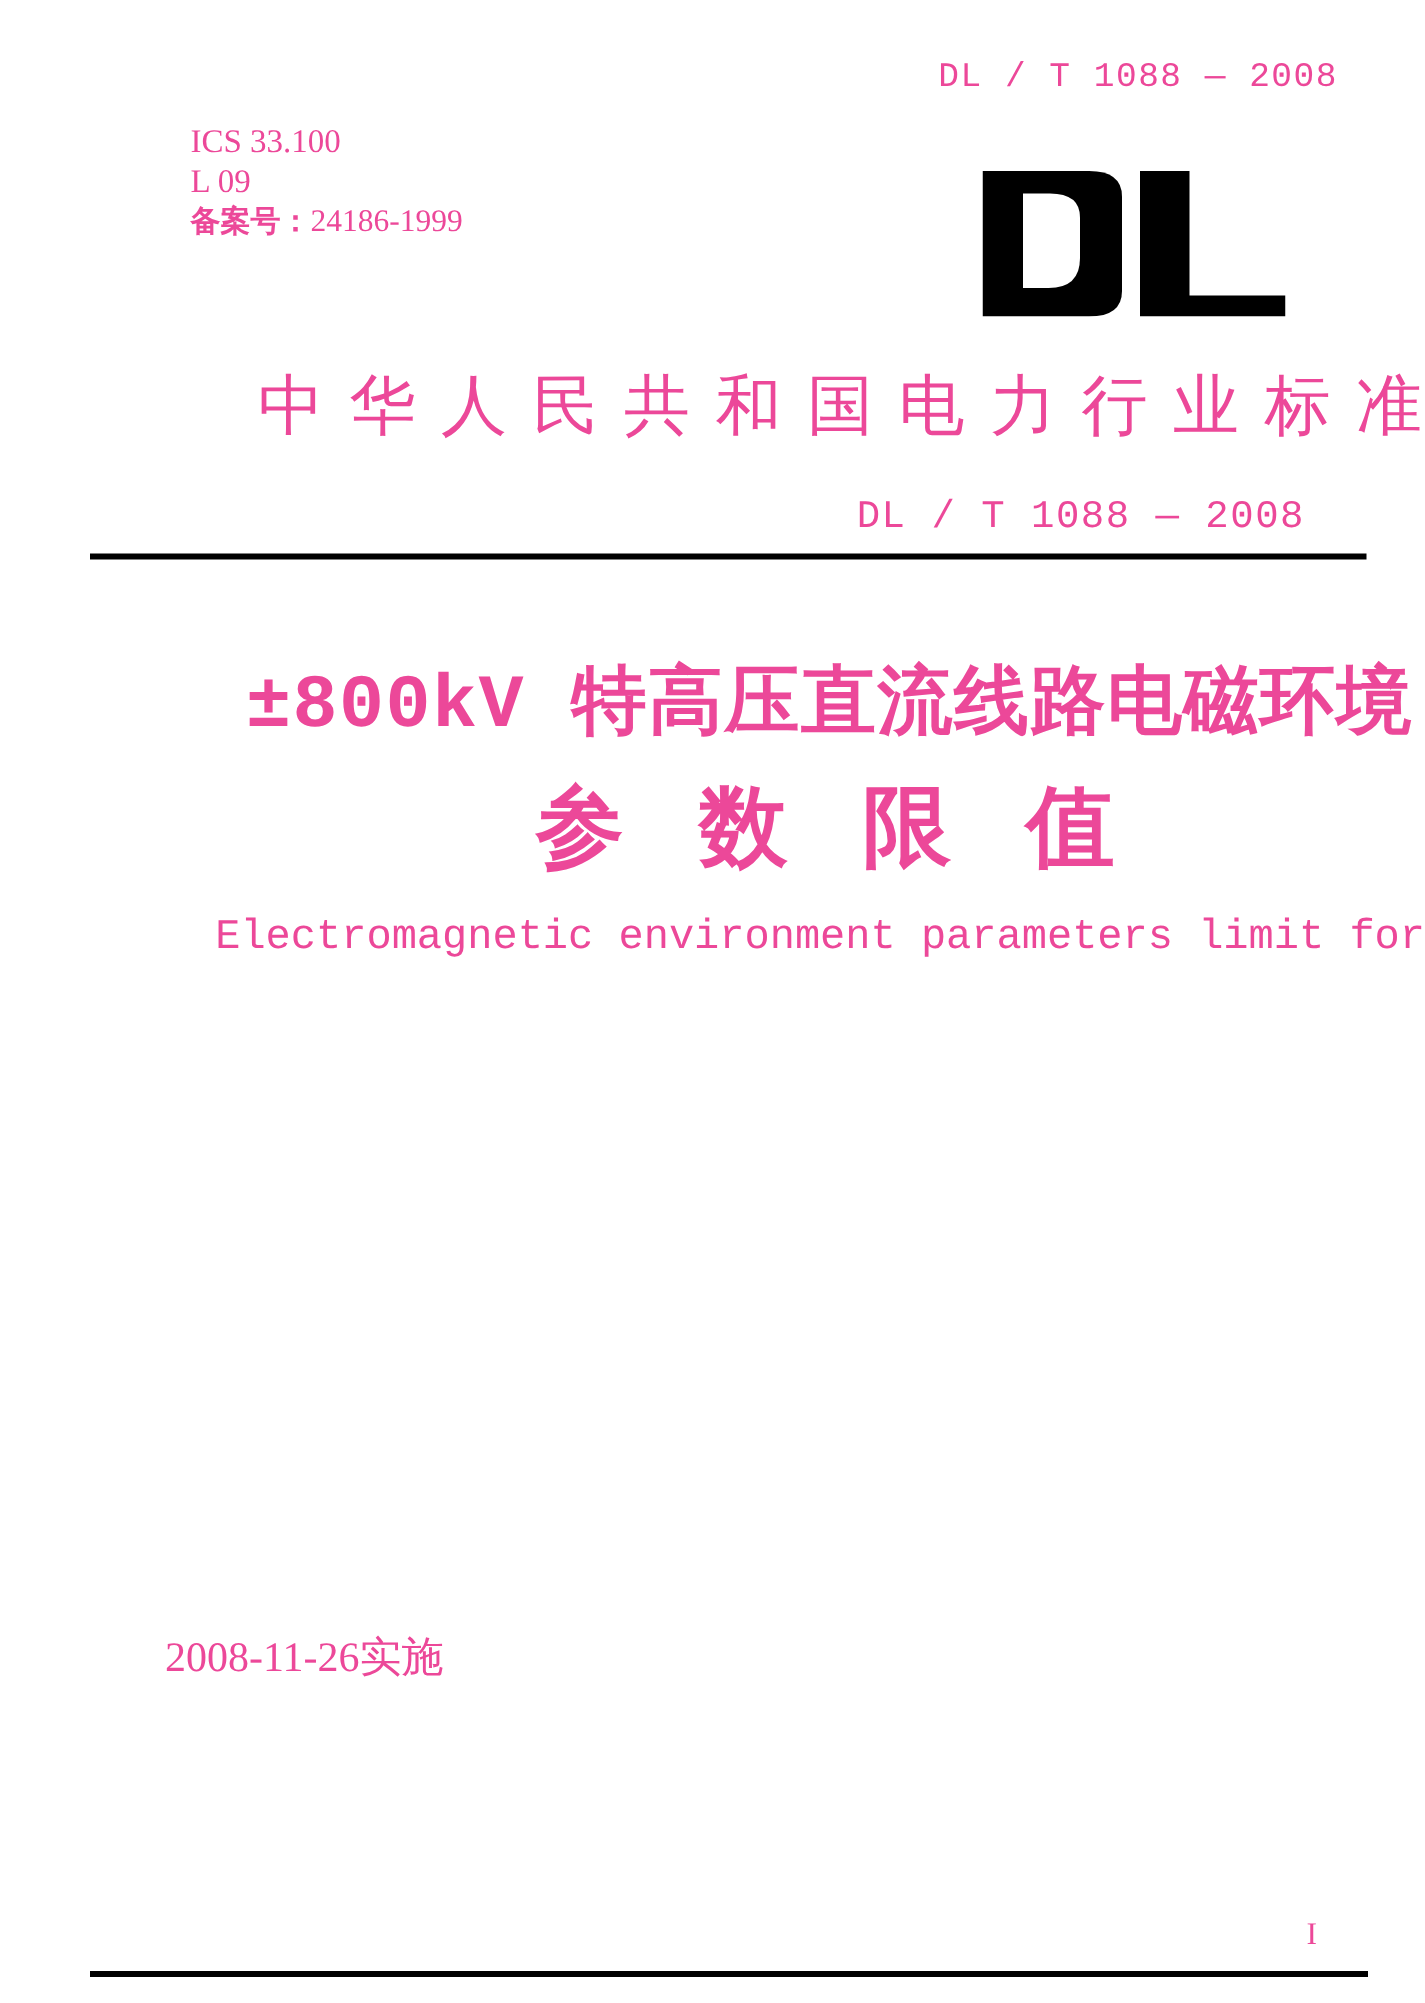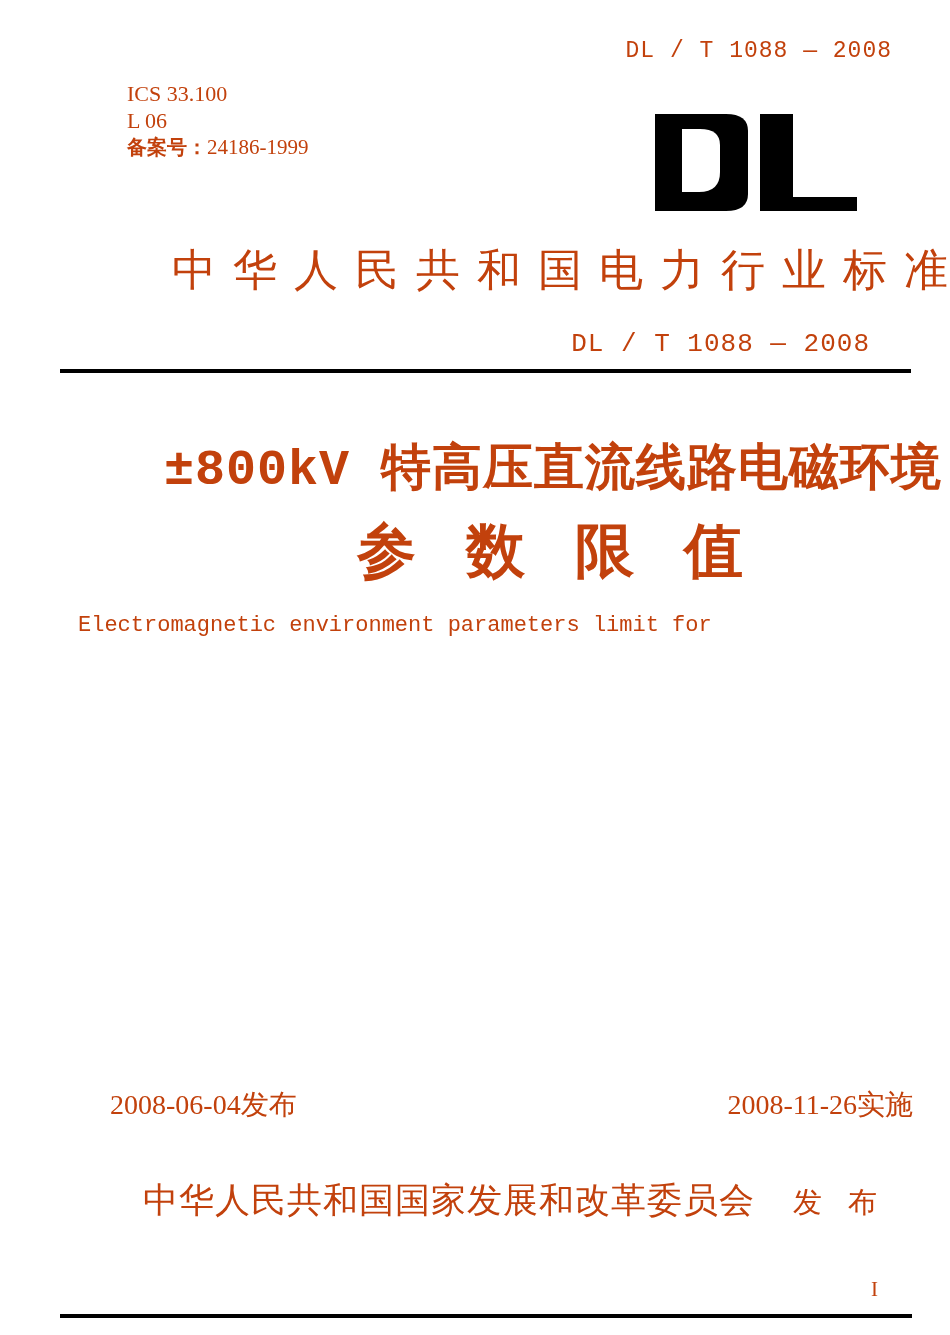--- a/index.html
+++ b/index.html
@@ -1,21 +1,21 @@
 <!DOCTYPE html>
 <html><head>
 <meta charset="utf-8">
 <style>
   html, body { margin: 0; padding: 0; background: #ffffff; }
   .page {
     position: relative;
     width: 950px;
     height: 1335px;
     background: #ffffff;
-    color: #c2410c;
+    color: #ec4899;
     font-family: "Liberation Serif", serif;
     overflow: hidden;
   }
 
   
   .header-code {
     position: absolute;
     top: 38px;
     right: 58px;
     font-family: "Liberation Mono", monospace;
@@ -92,23 +92,23 @@
   }
 
   
   .title-en {
     position: absolute;
     left: 0;
     top: 610px;
     width: 100%;
     padding-left: 78px;
     box-sizing: border-box;
-    text-align: left;
+    text-align: right;
     font-family: "Liberation Mono", monospace;
-    font-size: 22px;
+    font-size: 28px;
     line-height: 31px;
     white-space: nowrap;
   }
 
   
   .dates {
     position: absolute;
     left: 110px;
     right: 37px;
     top: 1086px;
@@ -137,21 +137,21 @@
 </style>
 </head>
 <body>
 
 <div class="page">
 
   <div class="header-code">DL / T 1088 — 2008</div>
 
   <div class="ics-block">
     <div>ICS 33.100</div>
-    <div>L 06</div>
+    <div>L 09</div>
     <div class="record-line">
       <span class="record-label">备案号：</span><span>24186-1999</span>
     </div>
   </div>
 
   <svg class="logo" width="202" height="97" viewBox="0 0 202 97" role="img" aria-label="DL">
     <path d="M0,0 H71 Q93,0 93,17 V80 Q93,97 71,97 H0 Z" fill="#000000"></path>
     <path d="M27,15 H45 Q65,15 65,31 V58 Q65,78 44,78 H27 Z" fill="#ffffff"></path>
     <path d="M105,0 H138 V83 H202 V97 H105 Z" fill="#000000"></path>
   </svg>
@@ -164,25 +164,21 @@
 
   <div class="title1">±800kV 特高压直流线路电磁环境</div>
 
   <div class="title2">参数限值</div>
 
   <div class="title-en">
     <div>Electromagnetic environment parameters limit for</div>
   </div>
 
   <div class="dates">
-    <span>2008-06-04发布</span>
     <span>2008-11-26实施</span>
   </div>
 
-  <div class="issuer">
-    <span class="issuer-name">中华人民共和国国家发展和改革委员会</span><span class="publish">发布</span>
-  </div>
 
   <div class="pagenum">I</div>
 
   <div class="rule rule-bottom"></div>
 
 </div>
 
 </body></html>

